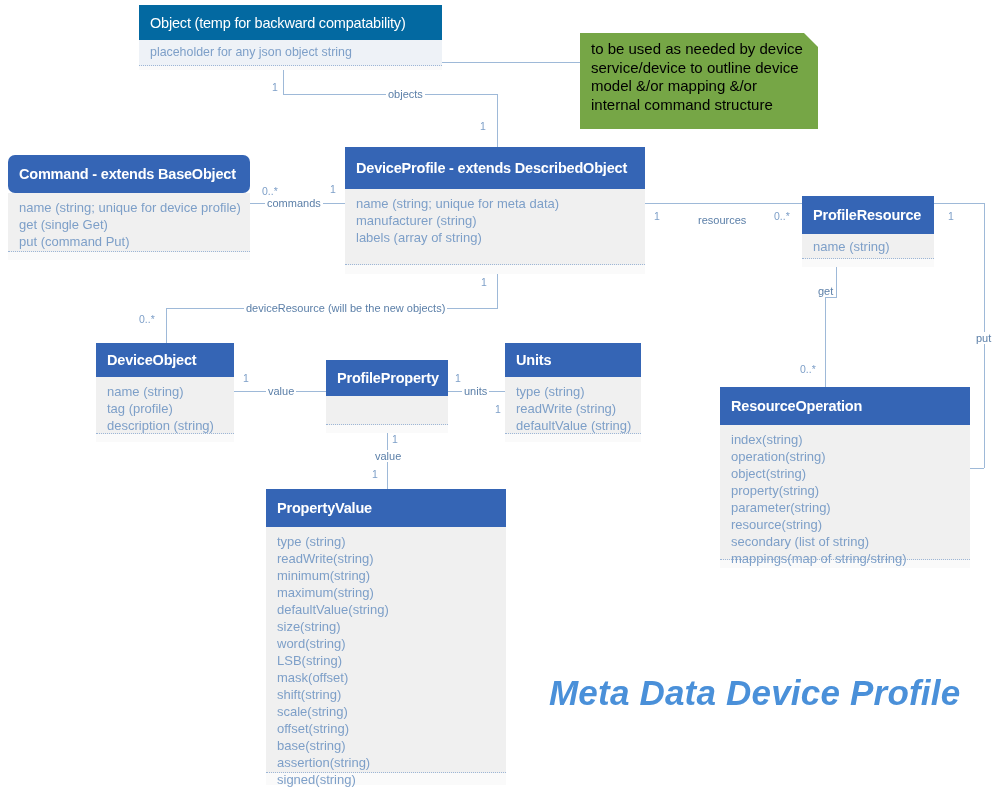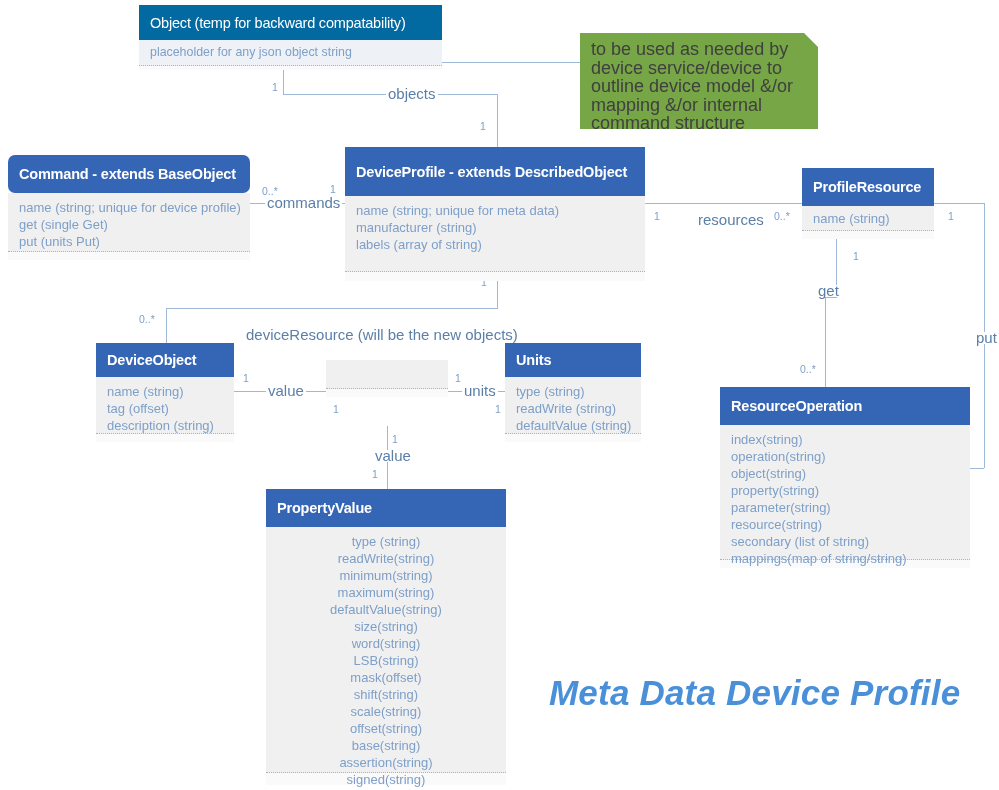--- a/index.html
+++ b/index.html
@@ -60,22 +60,22 @@
   }
   .attr.lg {
     font-size: 13px;
     line-height: 17px;
   }
   
   .note {
     position: absolute;
     box-sizing: border-box;
     background: #76A646;
-    color: #404040;
-    font-size: 18px;
+    color: #000000;
+    font-size: 15px;
     line-height: 18.5px;
     padding: 7px 10px 6px 11px;
   }
   .note-fold {
     position: absolute;
     top: 0;
     right: 0;
     width: 14px;
     height: 14px;
     background: #ffffff;
@@ -93,21 +93,21 @@
   .ln {
     position: absolute;
     background: #9EB9D8;
   }
   .ln-h { height: 1px; }
   .ln-v { width: 1px; }
   
   .lbl {
     position: absolute;
     color: #5B7FA8;
-    font-size: 15px;
+    font-size: 11px;
     white-space: nowrap;
     background: #ffffff;
     padding: 0 2px;
     line-height: 12px;
   }
   .mult {
     position: absolute;
     color: #7D9FC8;
     font-size: 10.5px;
     white-space: nowrap;
@@ -162,21 +162,21 @@
   <div class="mult" style="left:480px; top:120px;">1</div>
 
   <div class="lbl" style="left:265px; top:197px;">commands</div>
   <div class="mult" style="left:262px; top:185px;">0..*</div>
   <div class="mult" style="left:330px; top:183px;">1</div>
 
   <div class="lbl" style="left:696px; top:214px;">resources</div>
   <div class="mult" style="left:654px; top:210px;">1</div>
   <div class="mult" style="left:774px; top:210px;">0..*</div>
 
-  <div class="lbl" style="left:244px; top:302px;margin-top:27px;">deviceResource (will be the new objects)</div>
+  <div class="lbl" style="left:244px; top:302px;">deviceResource (will be the new objects)</div>
   <div class="mult" style="left:139px; top:313px;">0..*</div>
   <div class="mult" style="left:481px; top:276px;">1</div>
 
   <div class="lbl" style="left:266px; top:385px;">value</div>
   <div class="mult" style="left:243px; top:372px;">1</div>
   <div class="mult" style="left:333px; top:403px;">1</div>
 
   <div class="lbl" style="left:462px; top:385px;">units</div>
   <div class="mult" style="left:455px; top:372px;">1</div>
   <div class="mult" style="left:495px; top:403px;">1</div>
@@ -205,54 +205,55 @@
     <div class="note-fold"></div>
     <div class="note-fold-tri"></div>
     <span>to be used as needed by device service/device to outline device model &amp;/or mapping &amp;/or internal command structure</span>
   </div>
 
   <div class="uml-box" style="left:8px; top:155px; width:242px;">
     <div class="uml-header" style="height:38px;border-radius:7px;">Command - extends BaseObject</div>
     <div class="uml-body" style="height:59px;">
       <div class="attr lg">name (string; unique for device profile)</div>
       <div class="attr lg">get (single Get)</div>
-      <div class="attr lg">put (units Put)</div>
+      <div class="attr lg">put (command Put)</div>
     </div>
     <div class="uml-foot" style="height:8px;"></div>
   </div>
 
   <div class="uml-box" style="left:345px; top:147px; width:300px;">
-    <div class="uml-header" style="height:49px;">DeviceProfile - extends DescribedObject</div>
+    <div class="uml-header" style="height:42px;">DeviceProfile - extends DescribedObject</div>
     <div class="uml-body" style="height:76px;">
       <div class="attr lg">name (string; unique for meta data)</div>
       <div class="attr lg">manufacturer (string)</div>
       <div class="attr lg">labels (array of string)</div>
     </div>
     <div class="uml-foot" style="height:9px;"></div>
   </div>
 
   <div class="uml-box" style="left:802px; top:168px; width:132px;">
-    <div class="uml-header" style="height:38px;">ProfileResource</div>
+    <div class="uml-header" style="height:38px;margin-top:28px;">ProfileResource</div>
     <div class="uml-body" style="height:25px; padding-top:4px;">
       <div class="attr lg">name (string)</div>
     </div>
     <div class="uml-foot" style="height:8px;"></div>
   </div>
 
   <div class="uml-box" style="left:96px; top:343px; width:138px;">
     <div class="uml-header" style="height:34px;">DeviceObject</div>
     <div class="uml-body" style="height:57px;">
       <div class="attr lg">name (string)</div>
-      <div class="attr lg">tag (offset)</div>
+      <div class="attr lg">tag (profile)</div>
       <div class="attr lg">description (string)</div>
     </div>
     <div class="uml-foot" style="height:8px;"></div>
   </div>
 
   <div class="uml-box" style="left:326px; top:360px; width:122px;">
+    <div class="uml-header" style="height:36px;">ProfileProperty</div>
     <div class="uml-body" style="height:29px;"></div>
     <div class="uml-foot" style="height:8px;"></div>
   </div>
 
   <div class="uml-box" style="left:505px; top:343px; width:136px;">
     <div class="uml-header" style="height:34px;">Units</div>
     <div class="uml-body" style="height:57px;">
       <div class="attr lg">type (string)</div>
       <div class="attr lg">readWrite (string)</div>
       <div class="attr lg">defaultValue (string)</div>
@@ -268,21 +269,21 @@
       <div class="attr lg">object(string)</div>
       <div class="attr lg">property(string)</div>
       <div class="attr lg">parameter(string)</div>
       <div class="attr lg">resource(string)</div>
       <div class="attr lg">secondary (list of string)</div>
       <div class="attr lg">mappings(map of string/string)</div>
     </div>
     <div class="uml-foot" style="height:8px;"></div>
   </div>
 
-  <div class="uml-box" style="left:266px; top:489px; width:240px;text-align:center;">
+  <div class="uml-box" style="left:266px; top:489px; width:240px;">
     <div class="uml-header" style="height:38px;">PropertyValue</div>
     <div class="uml-body" style="height:246px;">
       <div class="attr lg">type (string)</div>
       <div class="attr lg">readWrite(string)</div>
       <div class="attr lg">minimum(string)</div>
       <div class="attr lg">maximum(string)</div>
       <div class="attr lg">defaultValue(string)</div>
       <div class="attr lg">size(string)</div>
       <div class="attr lg">word(string)</div>
       <div class="attr lg">LSB(string)</div>

